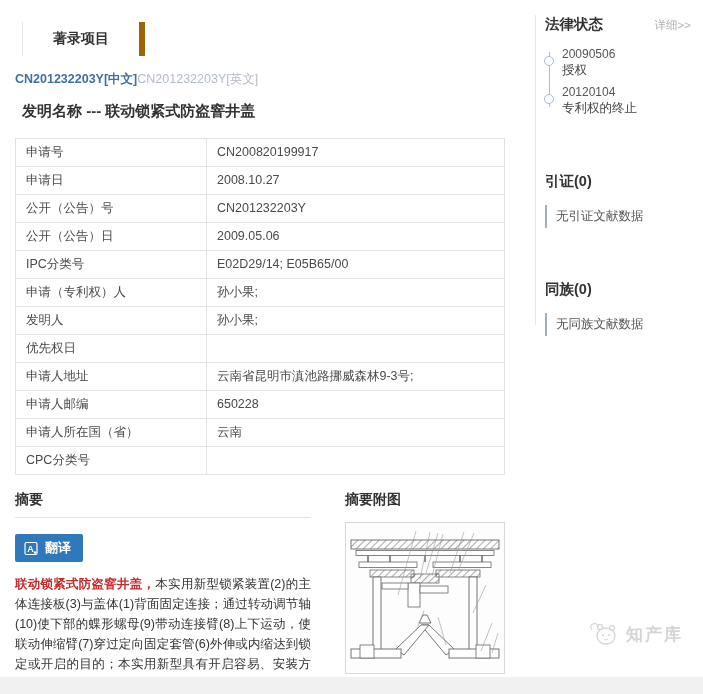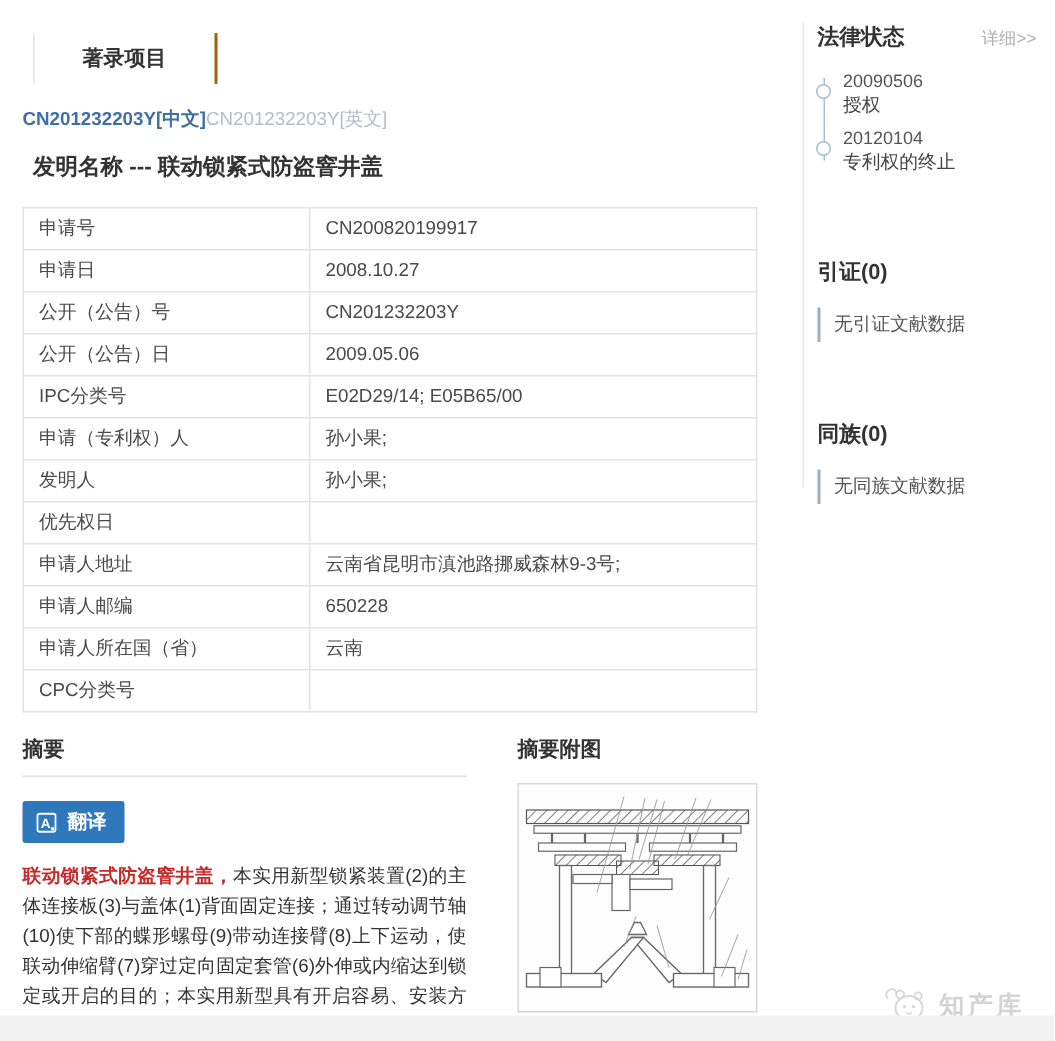--- a/index.html
+++ b/index.html
@@ -7,21 +7,21 @@
   .page{position:relative;width:703px;height:694px;background:#fff;overflow:hidden;}
 
   
   .main{position:absolute;left:15px;top:0;width:490px;}
 
   
   .tabbar{display:flex;margin-top:22px;margin-left:7px;height:34px;}
   .tab{width:123px;height:34px;display:flex;align-items:center;justify-content:center;
        font-size:14px;box-sizing:border-box;cursor:pointer;}
   .tab.active{background:#fff;color:#333;font-weight:bold;
-       border-left:1px solid #e2e5ea;border-right:2px solid #a16207;}
+       border-left:1px solid #e2e5ea;border-right:6px solid #a16207;}
   .tab.inactive{background:#edf1f6;color:#96a0b2;margin-left:2px;}
 
   
   .doclinks{margin-top:15px;font-size:12.5px;}
   .link-cn{color:#3f6fa8;font-weight:bold;cursor:pointer;}
   .link-en{color:#b4bcc9;cursor:pointer;}
 
   
   .inv-title{margin-top:14px;margin-left:7px;font-size:15px;font-weight:bold;color:#333;}
 
@@ -58,21 +58,21 @@
        border:1.5px solid #a8bdd0;border-radius:50%;}
   .tl-date{font-size:12px;color:#555;line-height:15px;}
   .tl-status{font-size:12.5px;color:#444;line-height:16px;}
   .side-sec-title{font-size:14.5px;font-weight:bold;color:#333;}
   .cite-sec{margin-top:56px;}
   .fam-sec{margin-top:52px;}
   .empty-data{margin-top:14px;border-left:2px solid #9db0bf;padding:3px 0 3px 9px;
        font-size:12.5px;color:#555;}
 
   
-  .wm-logo{position:absolute;left:588px;top:656px;display:flex;align-items:center;gap:6px;}
+  .wm-logo{position:absolute;left:588px;top:620px;display:flex;align-items:center;gap:6px;}
   .wm-text{font-size:17px;font-weight:bold;color:#d4d4d4;letter-spacing:2px;}
 
   
   .footband{position:absolute;left:0;bottom:0;width:703px;height:17px;background:#f1f1f2;}
 </style>
 </head>
 <body>
 
 <div class="page">
 

